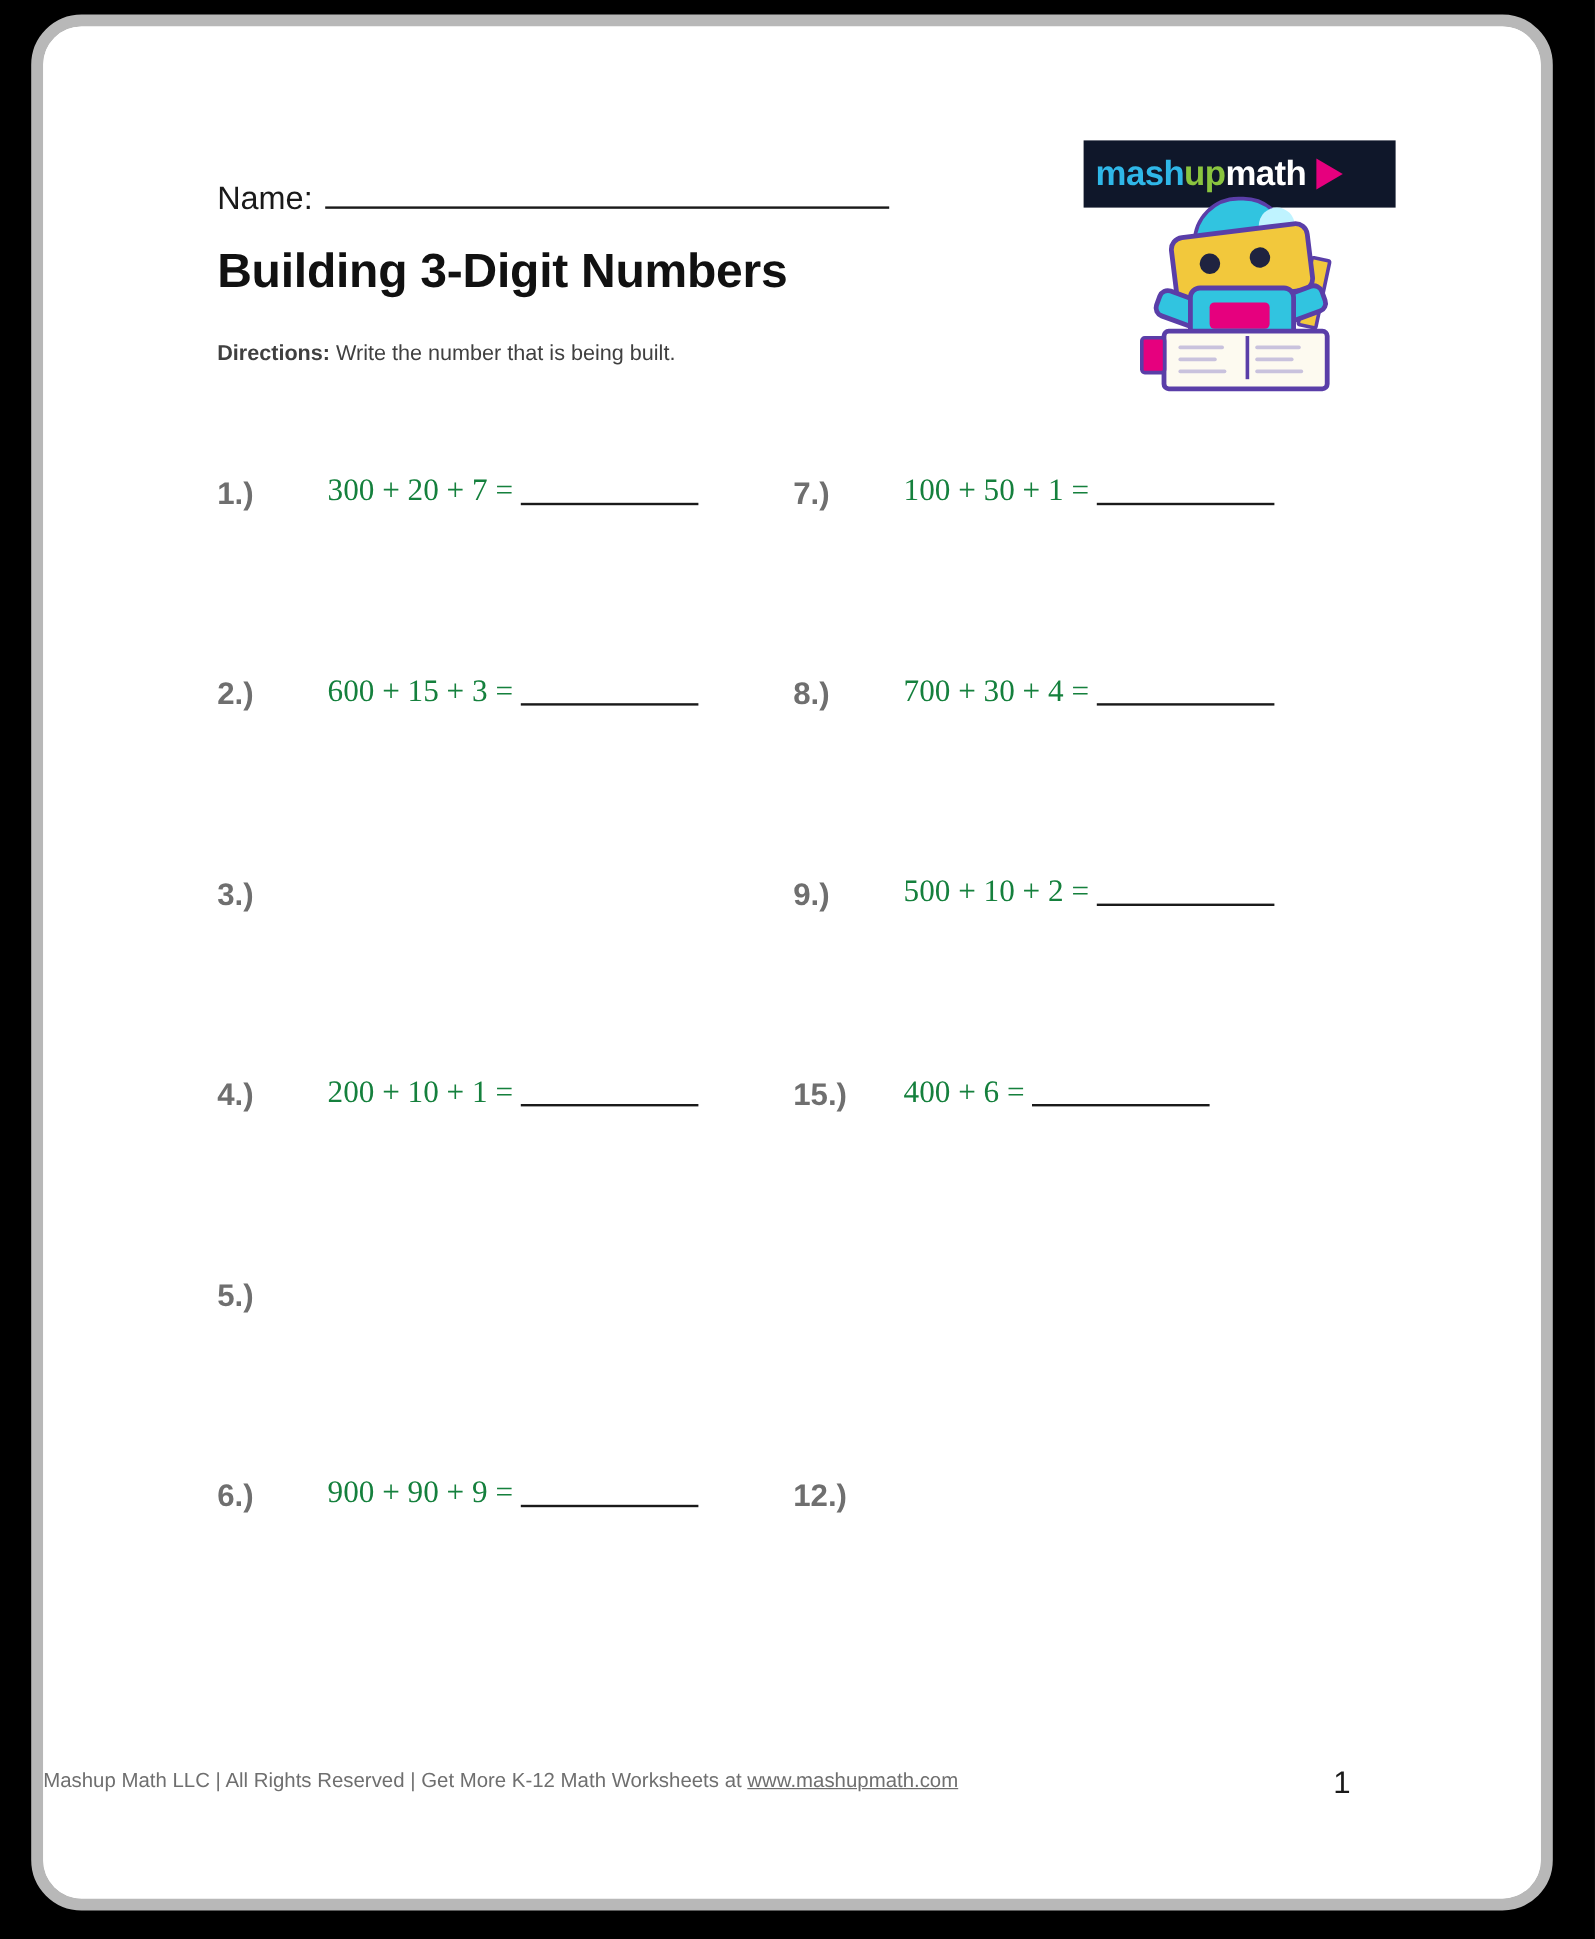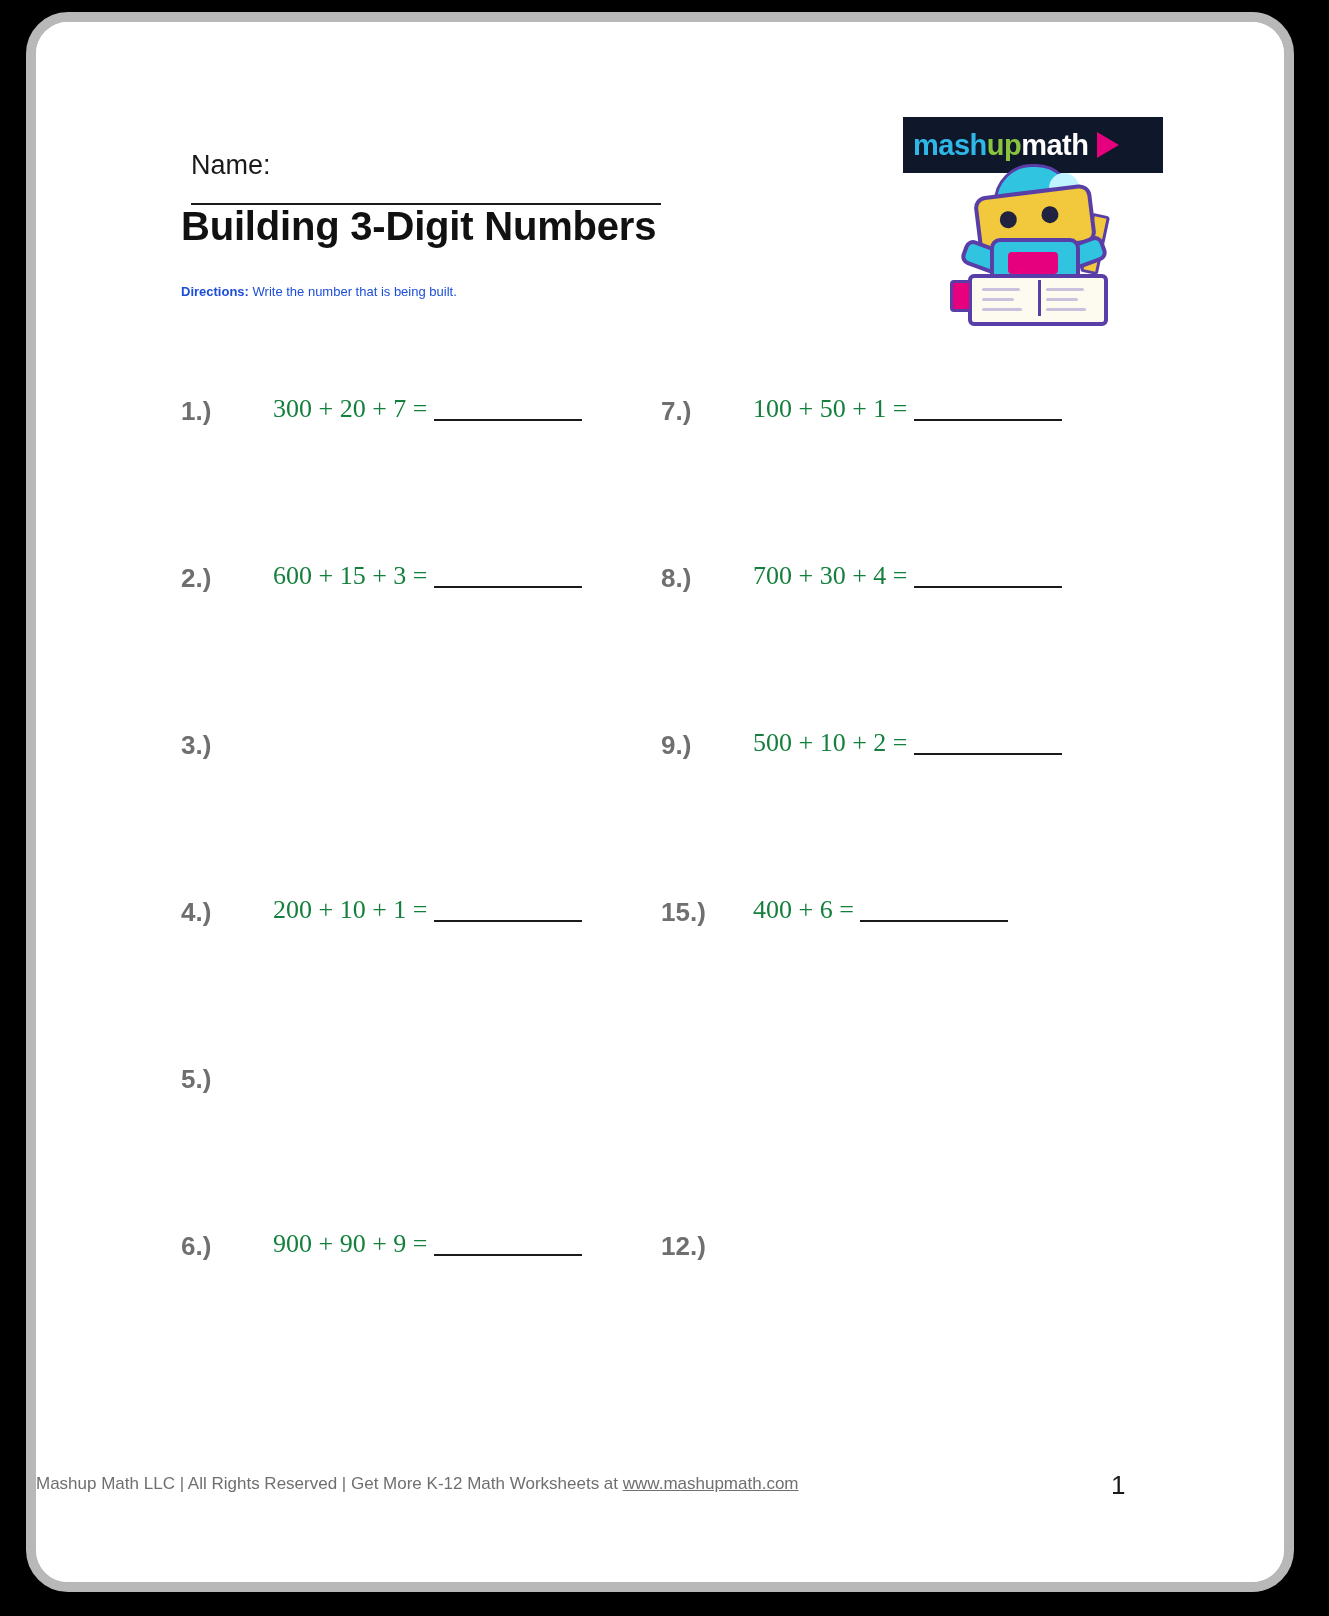--- a/index.html
+++ b/index.html
@@ -35,21 +35,20 @@
     overflow: hidden;
   }
 
   
   .name-row {
     position: absolute;
     left: 145px;
     top: 128px;
     display: flex;
     align-items: baseline;
-    flex-direction: column;
   }
   .name-label {
     font-size: 27px;
     color: #1a1a1a;
   }
   .name-line {
     width: 470px;
     border-bottom: 2px solid #1a1a1a;
     margin-left: 10px;
     height: 22px;
@@ -64,22 +63,22 @@
     font-weight: bold;
     color: #111111;
     letter-spacing: -0.2px;
   }
 
   
   .directions {
     position: absolute;
     left: 145px;
     top: 262px;
-    font-size: 13px;
-    color: #1d4ed8;
+    font-size: 18px;
+    color: #404040;
   }
   .directions b {
     font-weight: bold;
   }
 
   
   .logo-block {
     position: absolute;
     left: 846px;
     top: 95px;

